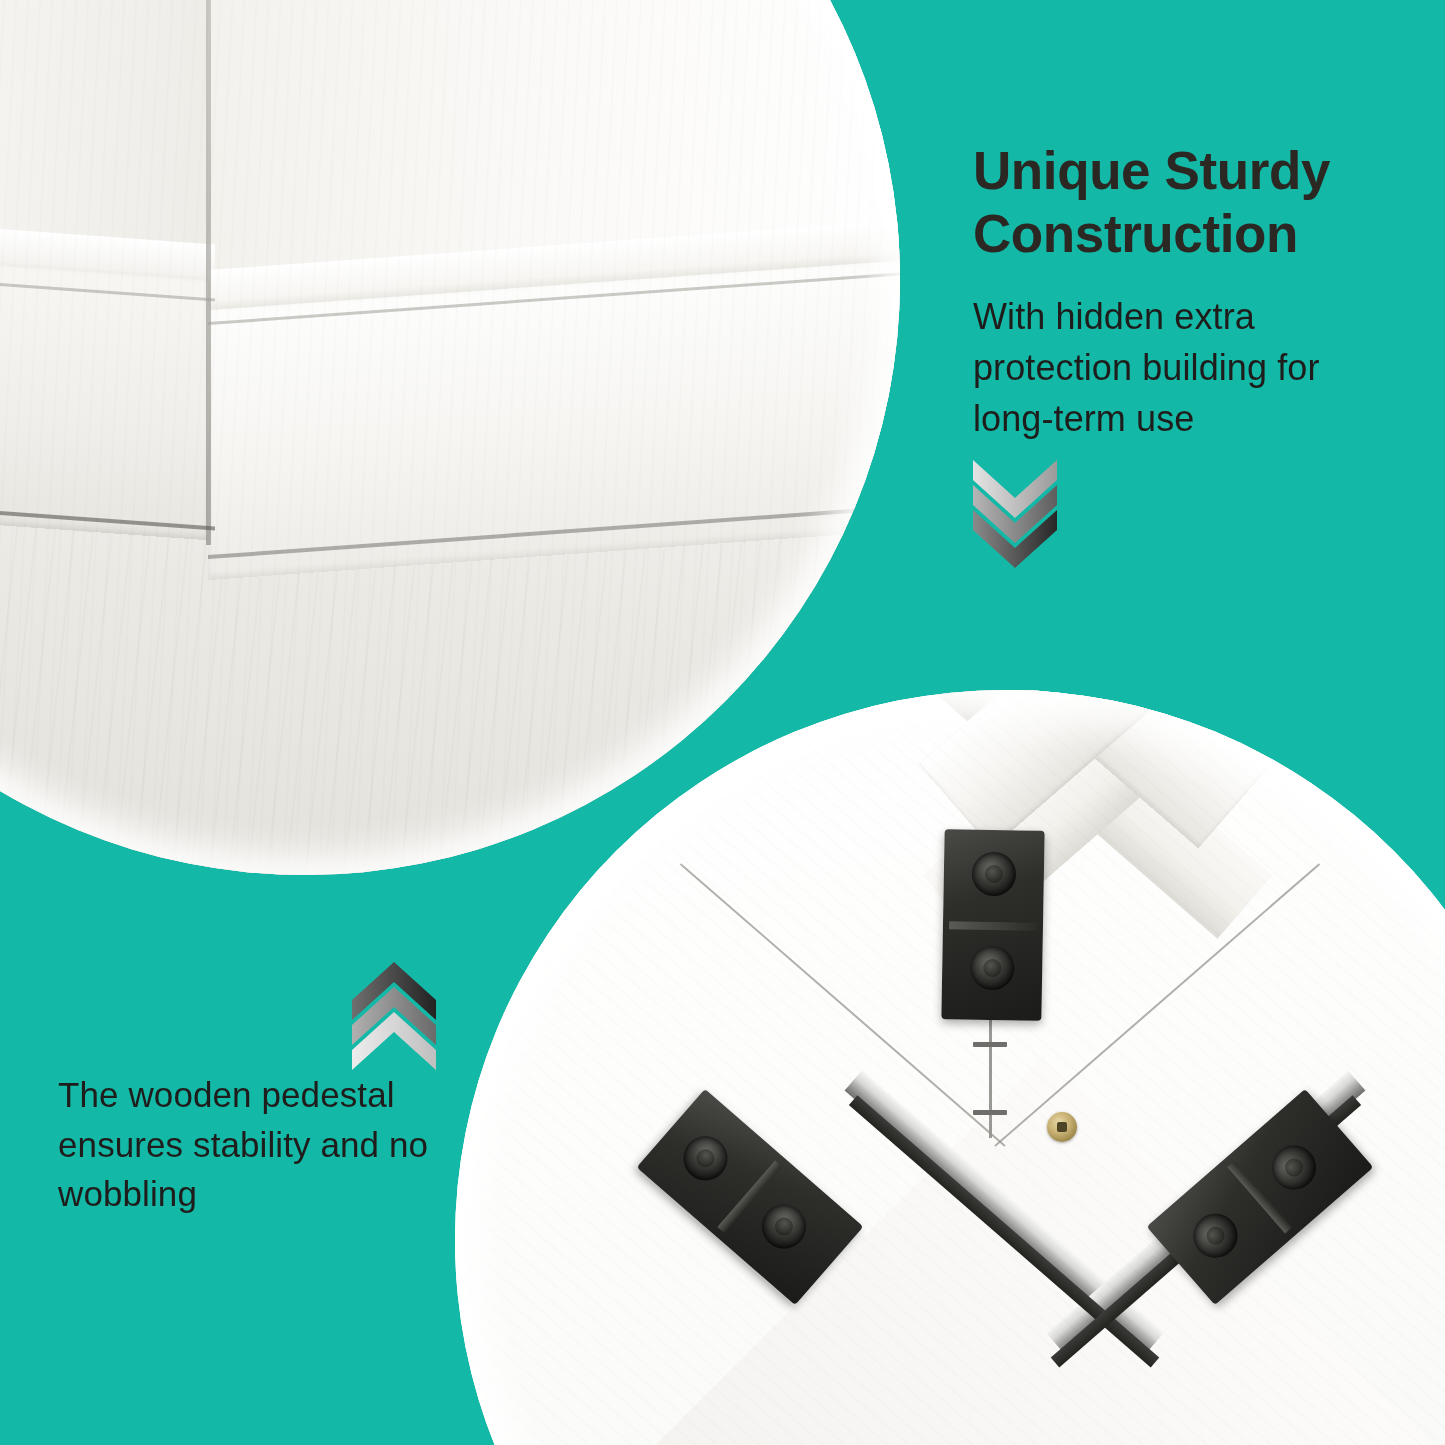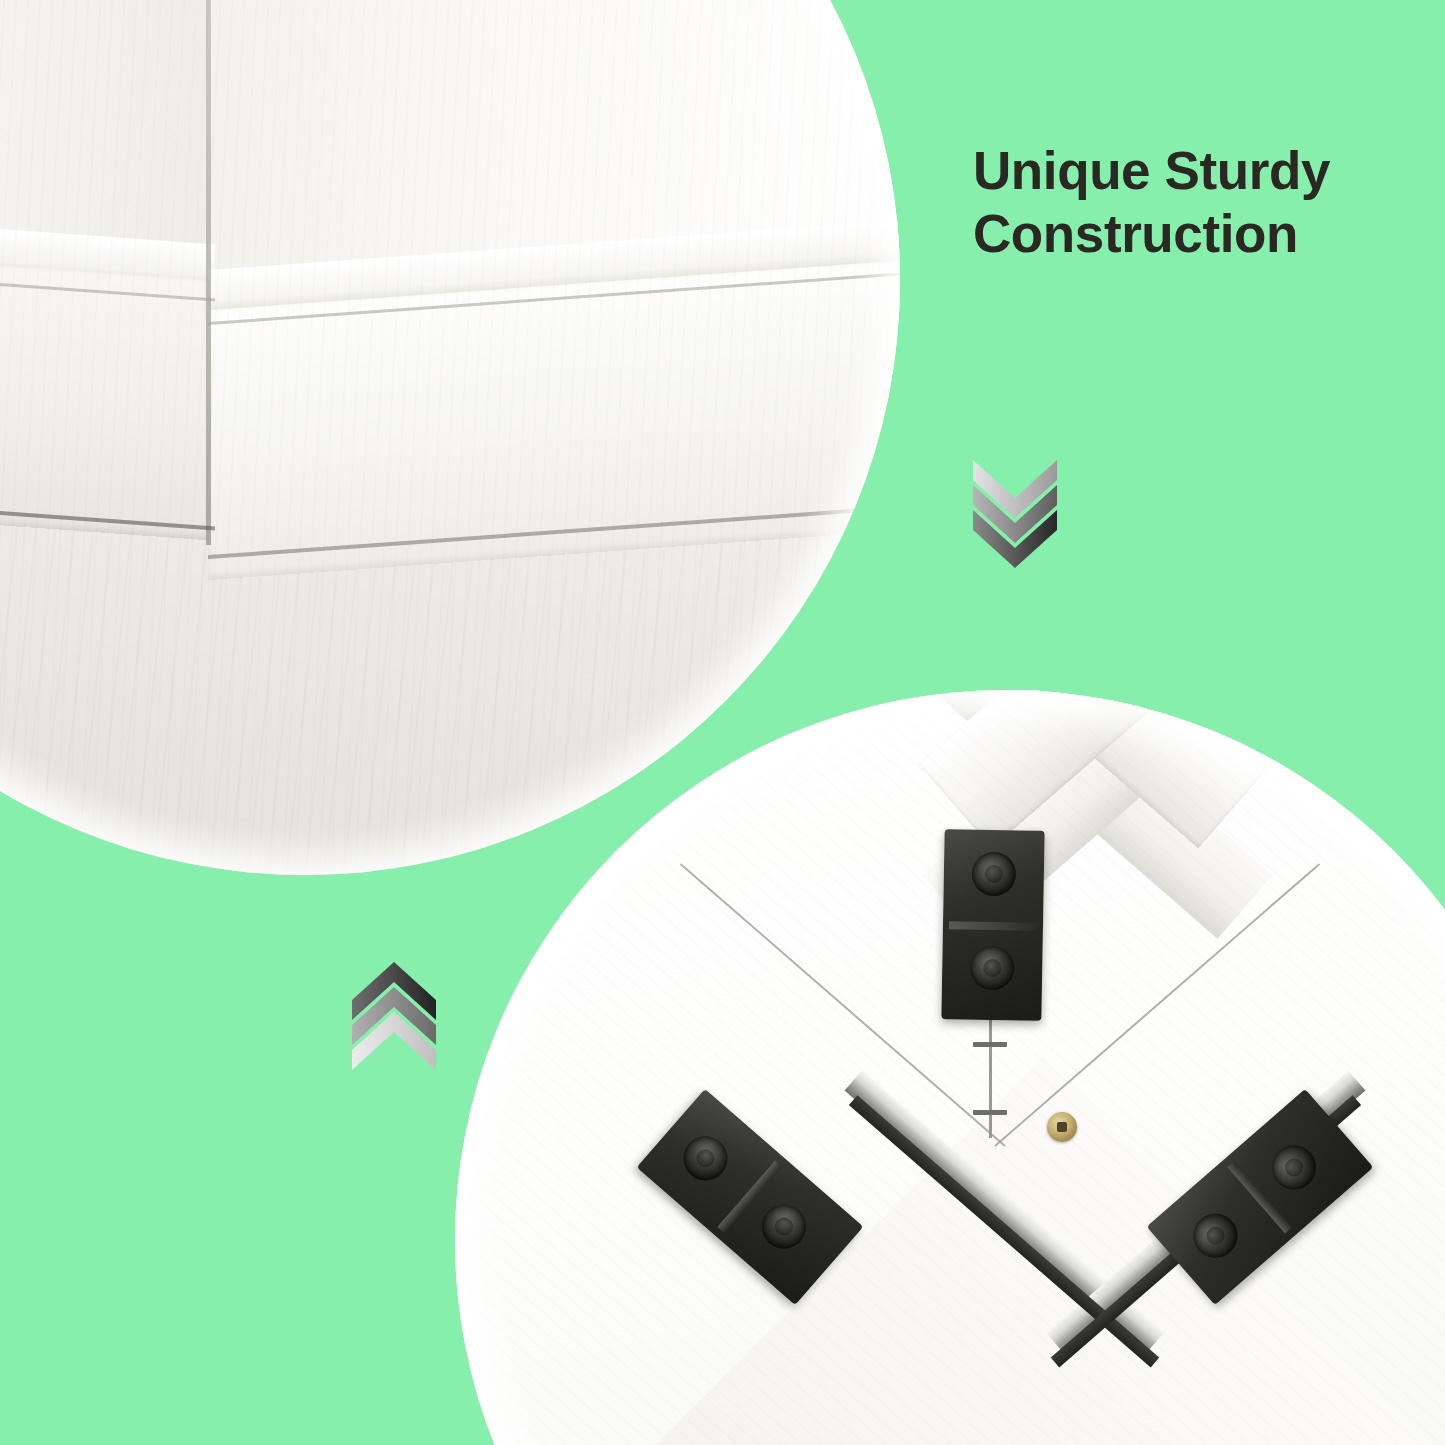--- a/index.html
+++ b/index.html
@@ -11,21 +11,21 @@
     height: 1445px;
     background: #fafbf6;
     font-family: "Liberation Sans", sans-serif;
     overflow: hidden;
   }
 
   #stage {
     position: relative;
     width: 1445px;
     height: 1445px;
-    background: #86efac;
+    background: #14b8a6;
     overflow: hidden;
   }
 
   
   .photo-circle-tl {
     position: absolute;
     left: -290px;
     top: -315px;
     width: 1190px;
     height: 1190px;
@@ -503,20 +503,21 @@
 
         <div class="br-grain"></div>
       </div>
     </div>
     <div class="br-feather"></div>
   </div>
 
   <div class="text-block" id="text-block-top">
     <h2 class="headline">Unique Sturdy
 Construction</h2>
+    <p class="subtext">With hidden extra protection building for long-term use</p>
   </div>
 
   <div class="chev-group" id="chevrons-down">
     <svg viewBox="0 0 105 110" xmlns="http://www.w3.org/2000/svg" aria-hidden="true">
       <defs>
         <linearGradient id="gdLight" x1="0" y1="0" x2="1" y2="0">
           <stop offset="0%" stop-color="#e4e4e4"></stop>
           <stop offset="100%" stop-color="#9b9b9b"></stop>
         </linearGradient>
         <linearGradient id="gdMid" x1="0" y1="0" x2="1" y2="0">
@@ -550,15 +551,16 @@
           <stop offset="100%" stop-color="#bfbfbf"></stop>
         </linearGradient>
       </defs>
       <polygon fill="url(#guDark)" points="10,38 52,0 94,38 94,58 52,20 10,58"></polygon>
       <polygon fill="url(#guMid)" points="10,63 52,25 94,63 94,83 52,45 10,83"></polygon>
       <polygon fill="url(#guLight)" points="10,88 52,50 94,88 94,108 52,70 10,108"></polygon>
     </svg>
   </div>
 
   <div class="text-block" id="text-block-bottom">
+    <p class="subtext">The wooden pedestal ensures stability and no wobbling</p>
   </div>
 
 </div>
 
 </body></html>

